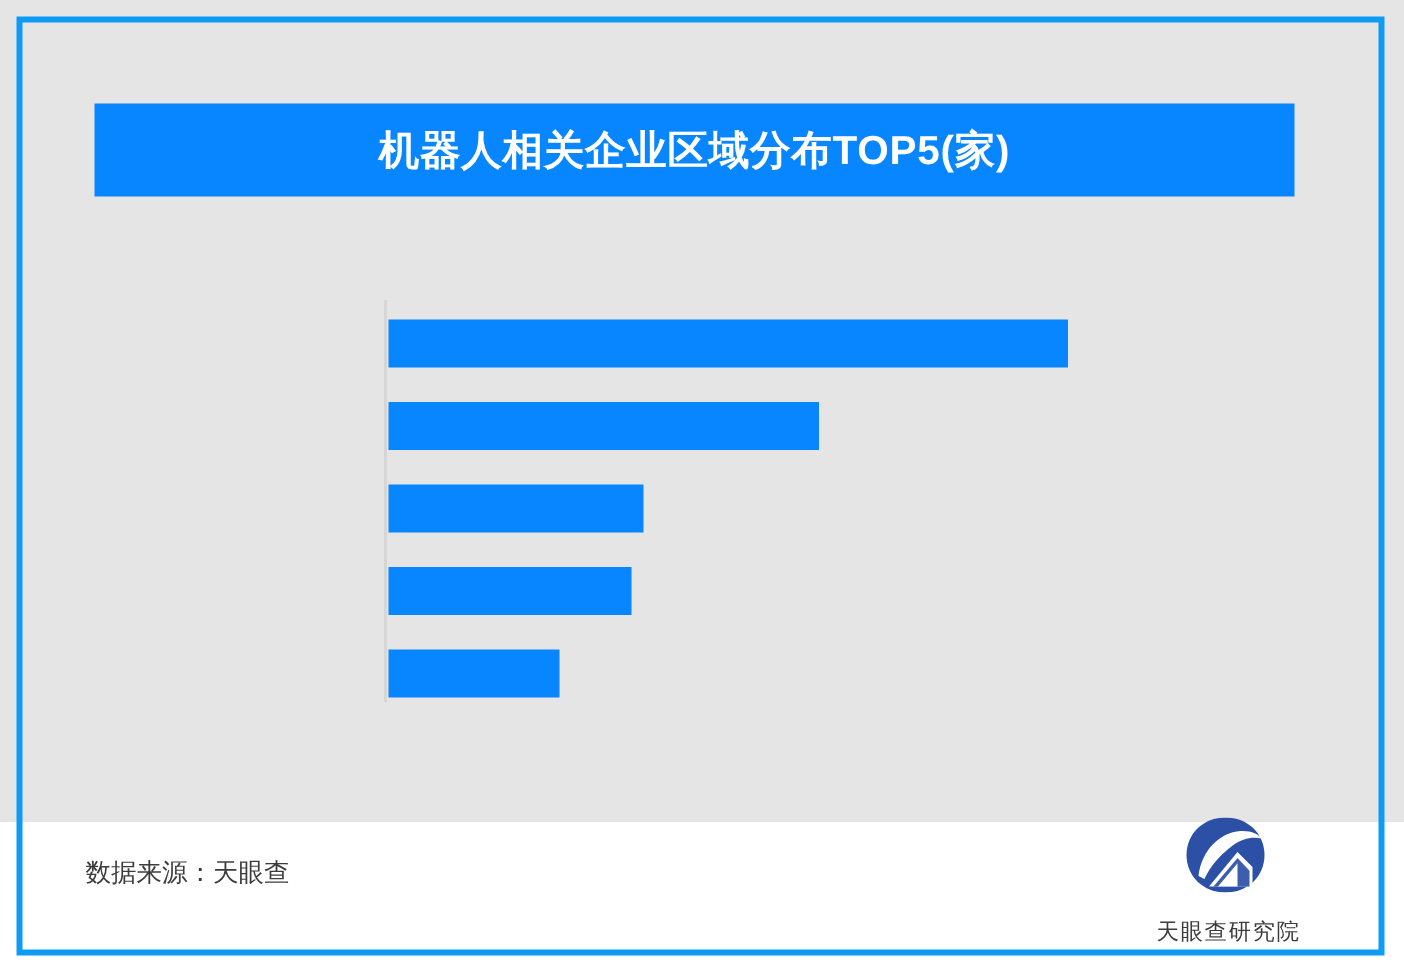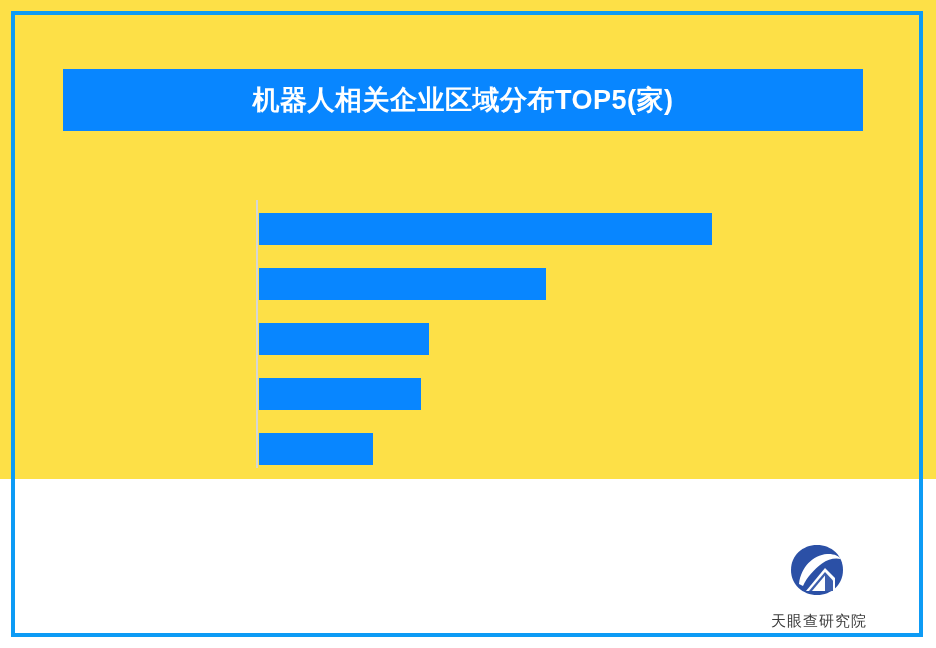--- a/index.html
+++ b/index.html
@@ -11,22 +11,22 @@
   body {
     width: 936px;
     height: 648px;
     font-family: "Liberation Sans", "DejaVu Sans", sans-serif;
     overflow: hidden;
   }
 
   #poster {
     position: relative;
     width: 936px;
-    height: 479px;
-    background: #fde047;
+    height: 548px;
+    background: #e5e5e5;
     box-sizing: border-box;
   }
 
   
   .frame {
     position: absolute;
     left: 11px;
     top: 11px;
     width: 912px;
     height: 626px;
@@ -154,20 +154,21 @@
 
       <div class="bar" style="width:162px;"></div>
     </div>
 
     <div class="row" style="top:237px;">
 
       <div class="bar" style="width:114px;"></div>
     </div>
   </div>
 
+  <div class="source">数据来源：天眼查</div>
 
   <div class="logo">
     <div class="logo-mark">
       <svg width="62" height="50" viewBox="0 0 62 50" xmlns="http://www.w3.org/2000/svg">
         <path d="M31 0 C45.5 0 57 10.5 57 25 C57 39.5 45.5 50 31 50 C16.5 50 5 39.5 5 25 C5 10.5 16.5 0 31 0 Z" fill="#2B50A6"></path>
         <path d="M13 39 C15 22 27 10 41 9 C48 8.6 53 11 55 14 C49 12.5 42 14 36 18.5 C28 24.5 21 32 17 41 Z" fill="#ffffff"></path>
         <path d="M20 46 L39 23 L49 33 L49 46 Z" fill="#ffffff"></path>
         <path d="M23 46 L39 27 L47 35.5 L47 46 Z" fill="#2B50A6" opacity="0.92"></path>
         <path d="M26 46 L39 30.5 L39 46 Z" fill="#ffffff"></path>
       </svg>

